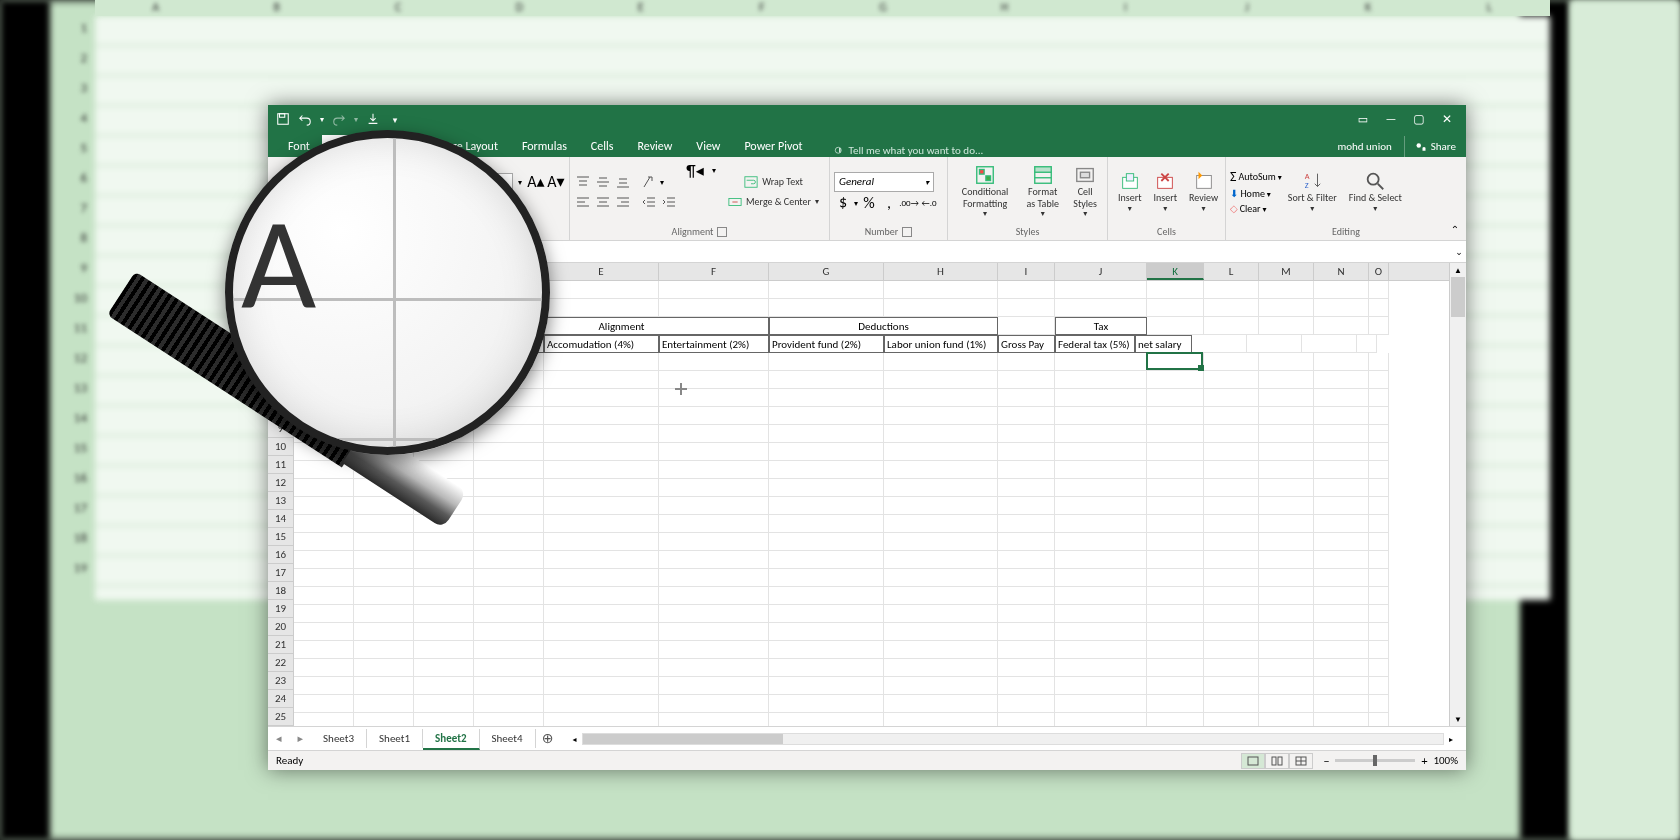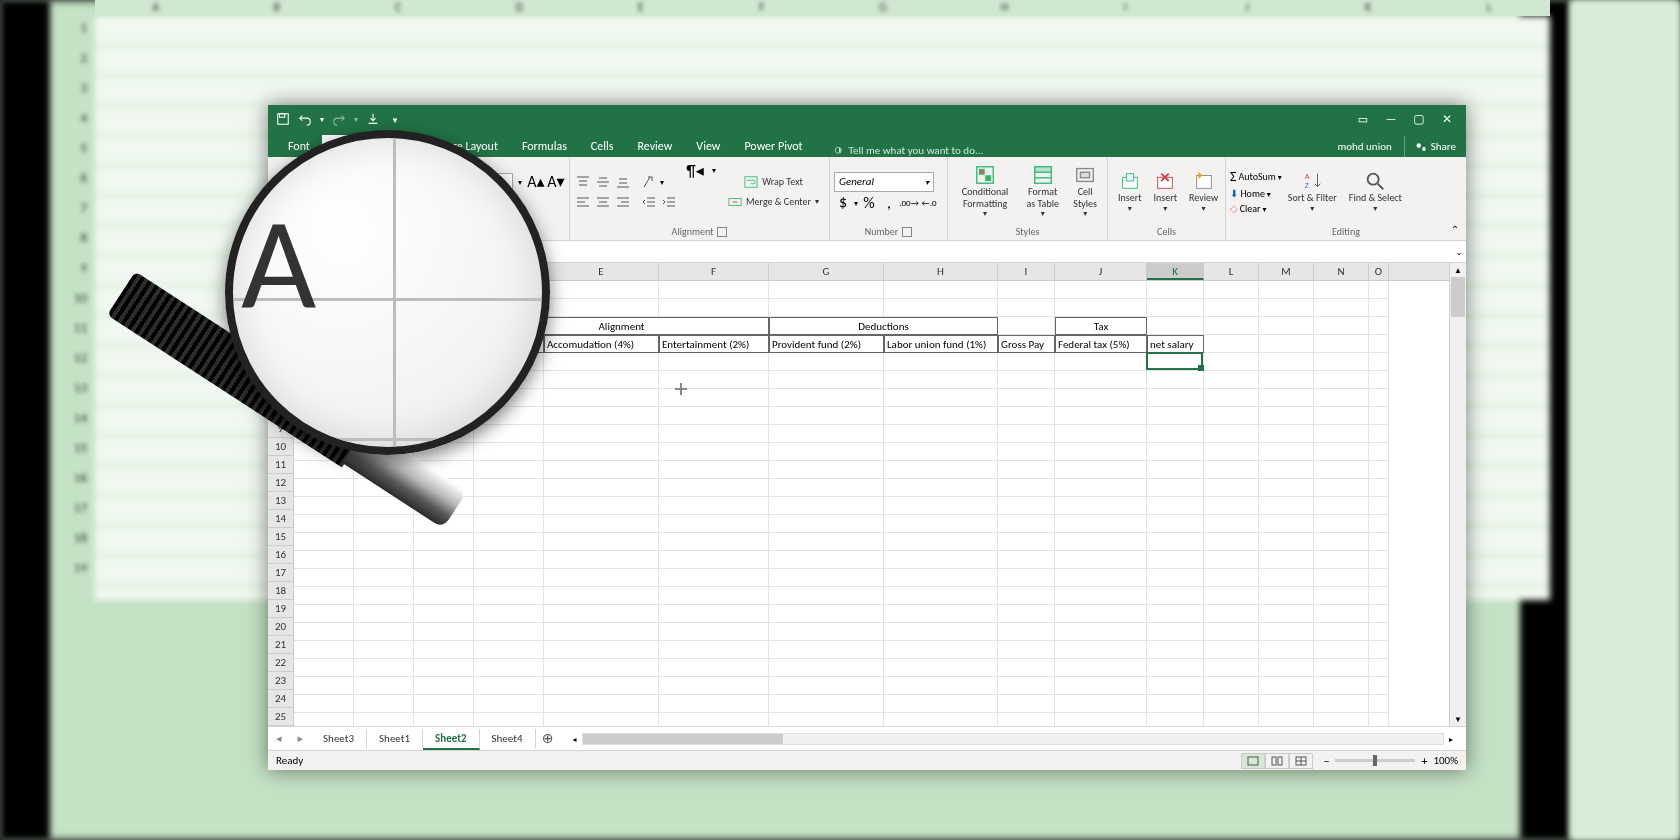--- a/index.html
+++ b/index.html
@@ -659,21 +659,21 @@
           <div class="cellrow">
             <div class="cell" style="width: 60px;"></div>
             <div class="cell" style="width: 60px;"></div>
             <div class="cell" style="width: 60px;"></div>
             <div class="cell databorder" style="width: 70px; text-align: right;">ical (3%)</div>
             <div class="cell databorder" style="width: 115px;">Accomudation (4%)</div>
             <div class="cell databorder" style="width: 110px;">Entertainment (2%)</div>
             <div class="cell databorder" style="width: 115px;">Provident fund (2%)</div>
             <div class="cell databorder" style="width: 114px;">Labor union fund (1%)</div>
             <div class="cell databorder" style="width: 57px;">Gross Pay</div>
-            <div class="cell databorder" style="width: 92px;">Federal tax (5%)</div>
+            <div class="cell databorder" style="width: 80px;">Federal tax (5%)</div>
             <div class="cell databorder" style="width: 57px;">net salary</div>
             <div class="cell" style="width: 55px;"></div>
             <div class="cell" style="width: 55px;"></div>
             <div class="cell" style="width: 55px;"></div>
             <div class="cell" style="width: 20px;"></div>
           </div>
           <div class="cellrow">
             <div class="cell" style="width: 60px;"></div>
             <div class="cell" style="width: 60px;"></div>
             <div class="cell" style="width: 60px;"></div>

